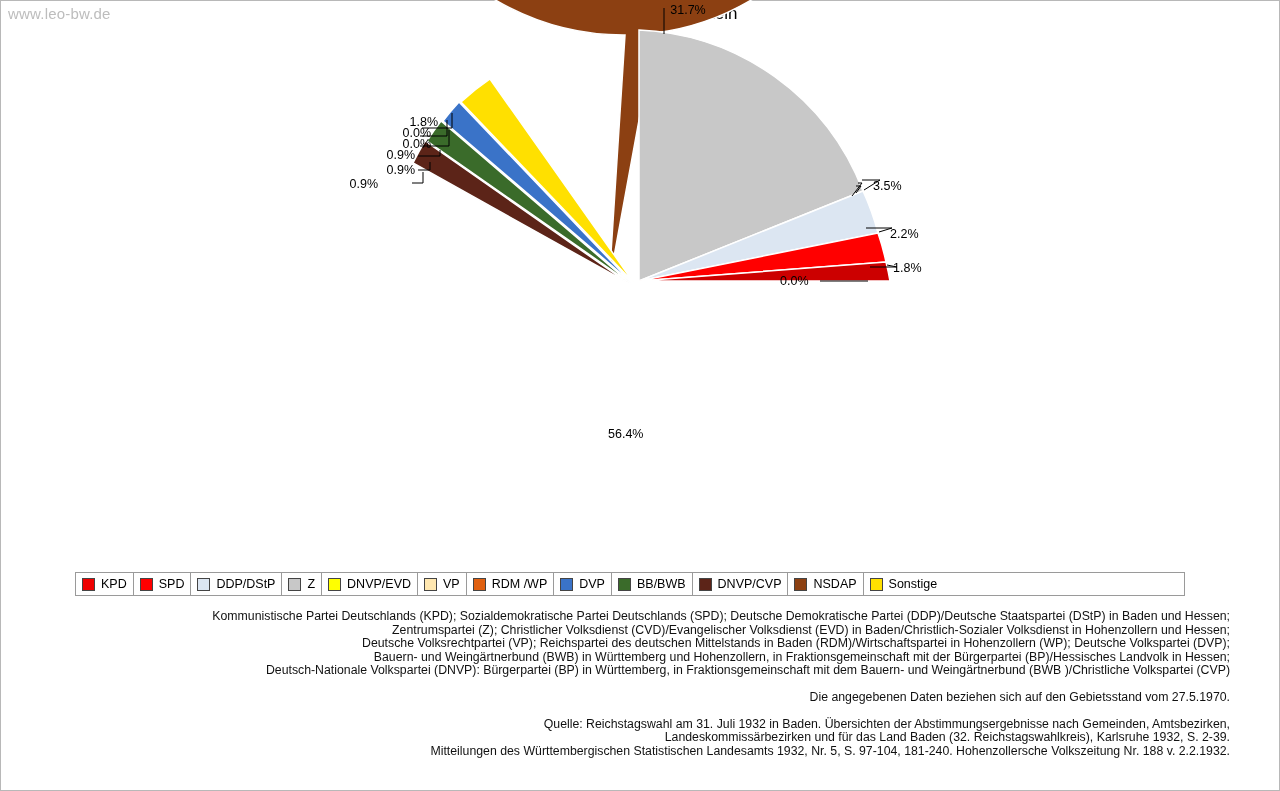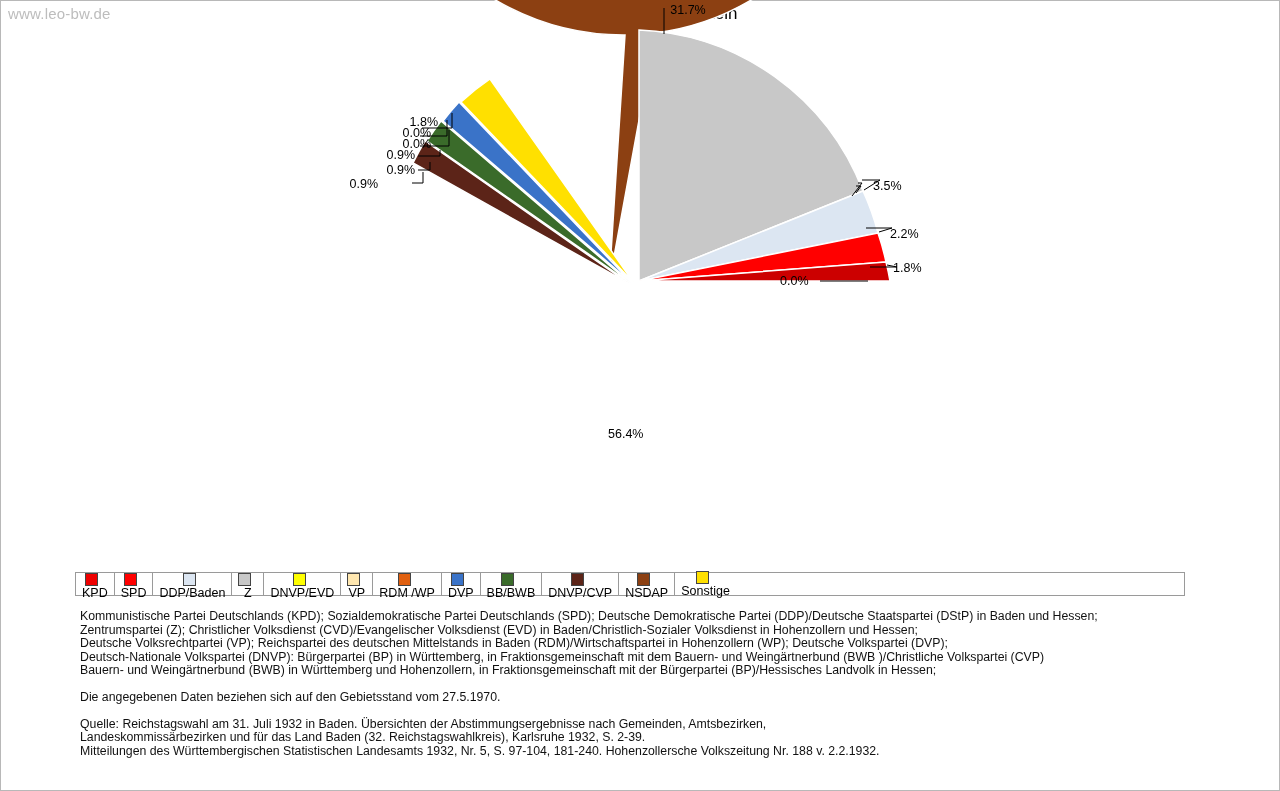--- a/index.html
+++ b/index.html
@@ -40,37 +40,36 @@
     display:flex;
     align-items:center;
   }
   .legend-item{
     display:flex;align-items:center;
     height:22px;
     padding:0 6px;
     border-right:1px solid #9a9a9a;
     font-size:12.5px;
     white-space:nowrap;
-    flex-direction:column;
   }
   .legend-item:last-child{border-right:none;justify-content:center;}
   .swatch{
     width:11px;height:11px;
     border:1px solid #444;
     margin-right:6px;
     flex:none;
   }
   .notes{
     position:absolute;left:80px;top:610px;width:1150px;
     font-size:12.3px;
     line-height:13.6px;
     color:#111;
   }
   .notes p{margin:0 0 0 0;}
-  .notes .block{margin-bottom:13px;}
+  .notes .block{margin-bottom:13px;text-align:right;}
   .lbl{
     font-size:12.5px;
     fill:#000;
   }
 </style>
 </head>
 <body>
 
 <div class="page-border"></div>
 
@@ -138,21 +137,21 @@
     <div class="legend-item">
       <span class="swatch" style="background: rgb(238, 0, 0);"></span>
       <span>KPD</span>
     </div>
     <div class="legend-item">
       <span class="swatch" style="background: rgb(255, 0, 0);"></span>
       <span>SPD</span>
     </div>
     <div class="legend-item">
       <span class="swatch" style="background: rgb(220, 230, 242);"></span>
-      <span>DDP/Baden</span>
+      <span>DDP/DStP</span>
     </div>
     <div class="legend-item">
       <span class="swatch" style="background: rgb(200, 200, 200);"></span>
       <span>Z</span>
     </div>
     <div class="legend-item">
       <span class="swatch" style="background: rgb(255, 255, 0);"></span>
       <span>DNVP/EVD</span>
     </div>
     <div class="legend-item">
@@ -183,22 +182,22 @@
       <span class="swatch" style="background: rgb(255, 224, 0);"></span>
       <span>Sonstige</span>
     </div>
   </div>
 
 <div class="notes">
   <div class="block">
     <p>Kommunistische Partei Deutschlands (KPD); Sozialdemokratische Partei Deutschlands (SPD); Deutsche Demokratische Partei (DDP)/Deutsche Staatspartei (DStP) in Baden und Hessen;</p>
     <p>Zentrumspartei (Z); Christlicher Volksdienst (CVD)/Evangelischer Volksdienst (EVD) in Baden/Christlich-Sozialer Volksdienst in Hohenzollern und Hessen;</p>
     <p>Deutsche Volksrechtpartei (VP); Reichspartei des deutschen Mittelstands in Baden (RDM)/Wirtschaftspartei in Hohenzollern (WP); Deutsche Volkspartei (DVP);</p>
+    <p>Bauern- und Weingärtnerbund (BWB) in Württemberg und Hohenzollern, in Fraktionsgemeinschaft mit der Bürgerpartei (BP)/Hessisches Landvolk in Hessen;</p>
     <p>Deutsch-Nationale Volkspartei (DNVP): Bürgerpartei (BP) in Württemberg, in Fraktionsgemeinschaft mit dem Bauern- und Weingärtnerbund (BWB )/Christliche Volkspartei (CVP)</p>
-    <p>Bauern- und Weingärtnerbund (BWB) in Württemberg und Hohenzollern, in Fraktionsgemeinschaft mit der Bürgerpartei (BP)/Hessisches Landvolk in Hessen;</p>
   </div>
   <div class="block">
     <p>Die angegebenen Daten beziehen sich auf den Gebietsstand vom 27.5.1970.</p>
   </div>
   <div class="block">
     <p>Quelle: Reichstagswahl am 31. Juli 1932 in Baden. Übersichten der Abstimmungsergebnisse nach Gemeinden, Amtsbezirken,</p>
     <p>Landeskommissärbezirken und für das Land Baden (32. Reichstagswahlkreis), Karlsruhe 1932, S. 2-39.</p>
     <p>Mitteilungen des Württembergischen Statistischen Landesamts 1932, Nr. 5, S. 97-104, 181-240. Hohenzollersche Volkszeitung Nr. 188 v. 2.2.1932.</p>
   </div>
 </div>

